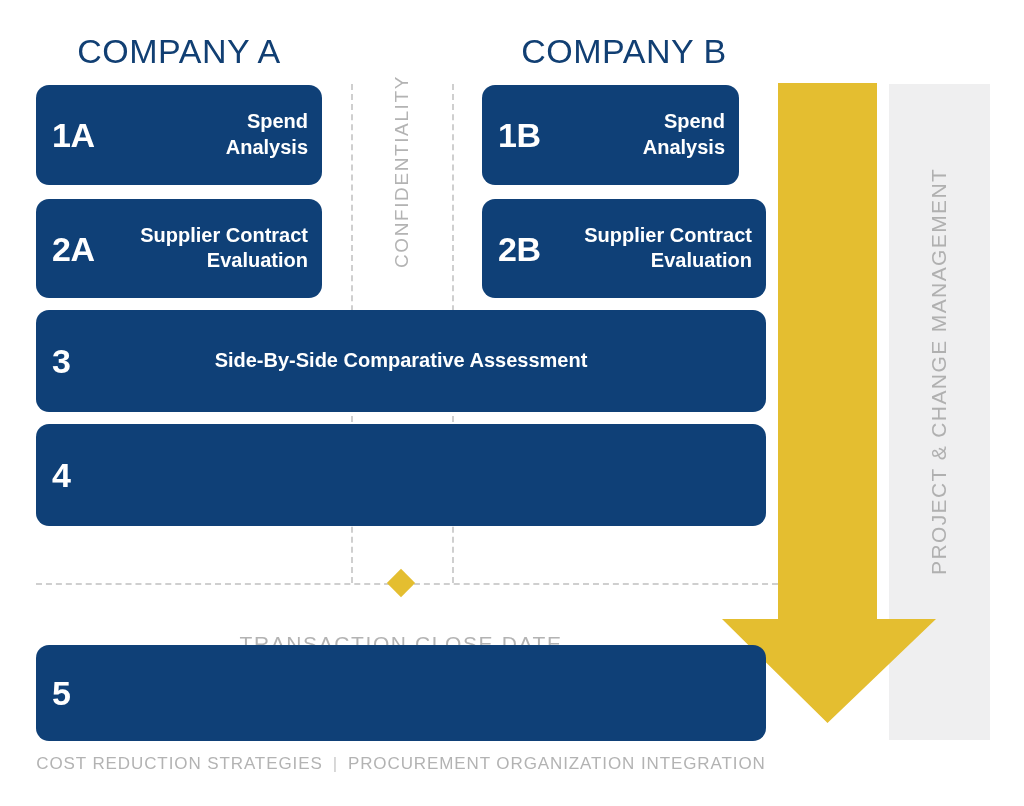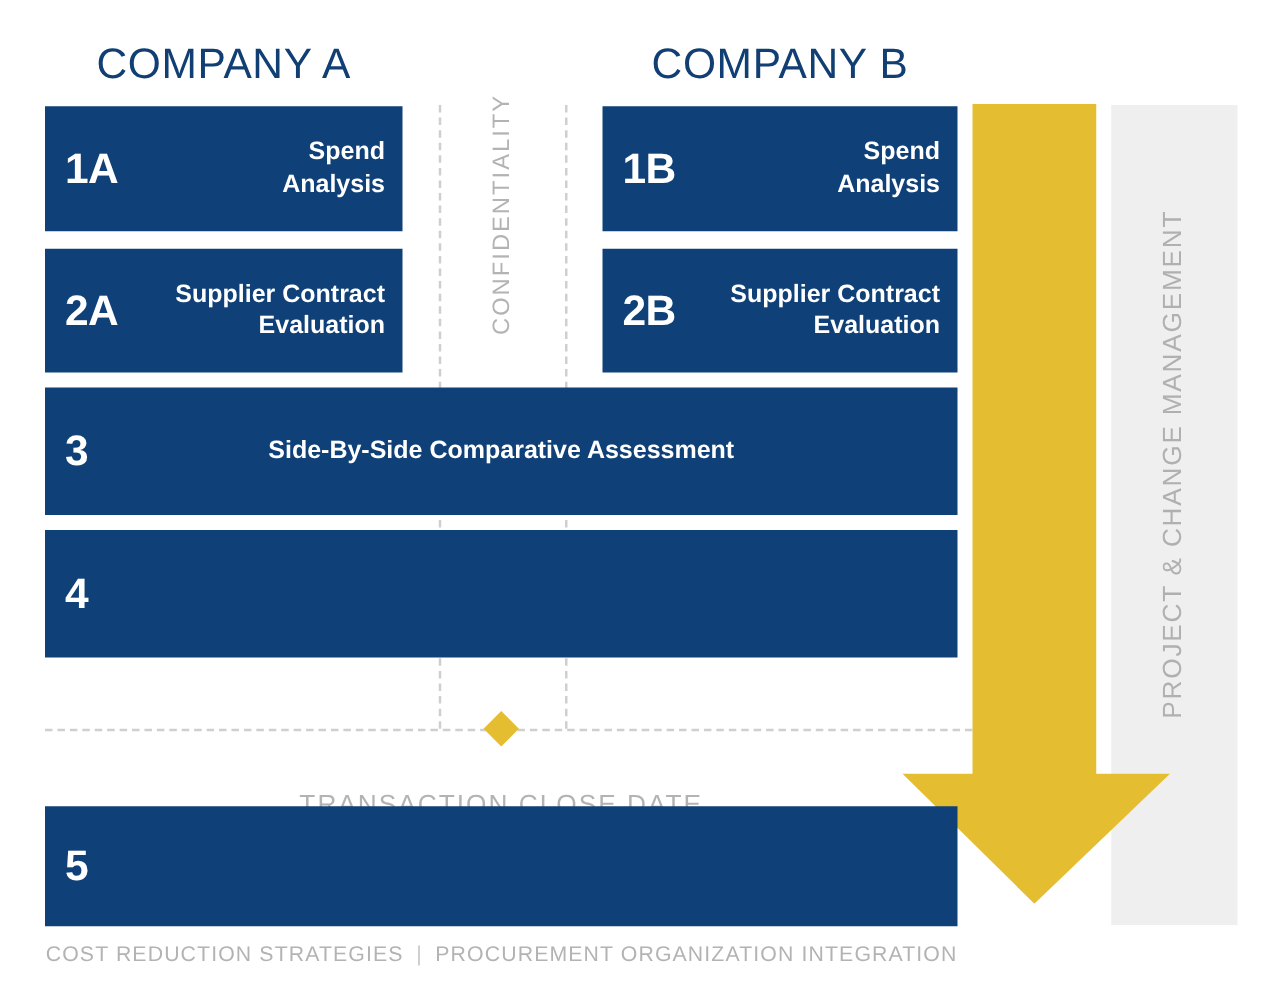--- a/index.html
+++ b/index.html
@@ -36,20 +36,21 @@
   }
   #header-company-a { left: 36px; width: 286px; }
   #header-company-b { left: 482px; width: 284px; }
 
   
   .box {
     position: absolute;
     background: #0F4077;
     color: #ffffff;
     box-sizing: border-box;
+    border-radius: 13px;
   }
   .box .num {
     position: absolute;
     left: 16px;
     top: 50%;
     transform: translateY(-50%);
     font-size: 34px;
     font-weight: bold;
     line-height: 1;
     letter-spacing: -0.5px;
@@ -144,21 +145,21 @@
     white-space: nowrap;
     margin-top: 28px;
   }
 
   
   #footer {
     position: absolute;
     left: 36px;
     width: 730px;
     top: 754px;
-    text-align: right;
+    text-align: center;
     color: #b3b3b3;
     font-size: 17px;
     letter-spacing: 0.9px;
     white-space: nowrap;
   }
   #footer .sep {
     padding: 0 10px;
     color: #c9c9c9;
   }
 </style>
@@ -181,21 +182,21 @@
   <div class="vline" style="left:351px; top:84px; height:499px;"></div>
   <div class="vline" style="left:452px; top:84px; height:499px;"></div>
 
   <div class="vlabel" id="confidentiality-label" style="left:321px; top:176px; width:162px; height:22px; line-height:22px;">CONFIDENTIALITY</div>
 
   <div class="box right" style="left:36px; top:85px; width:286px; height:100px;">
     <span class="num">1A</span>
     <span class="label"><span>Spend</span><br><span>Analysis</span></span>
   </div>
 
-  <div class="box right" style="left:482px; top:85px; width:284px; height:100px;">
+  <div class="box right" style="left:482px; top:85px; width:257px; height:100px;">
     <span class="num">1B</span>
     <span class="label"><span>Spend</span><br><span>Analysis</span></span>
   </div>
 
   <div class="box right" style="left:36px; top:199px; width:286px; height:99px;">
     <span class="num">2A</span>
     <span class="label"><span>Supplier Contract</span><br><span>Evaluation</span></span>
   </div>
 
   <div class="box right" style="left:482px; top:199px; width:284px; height:99px;">

